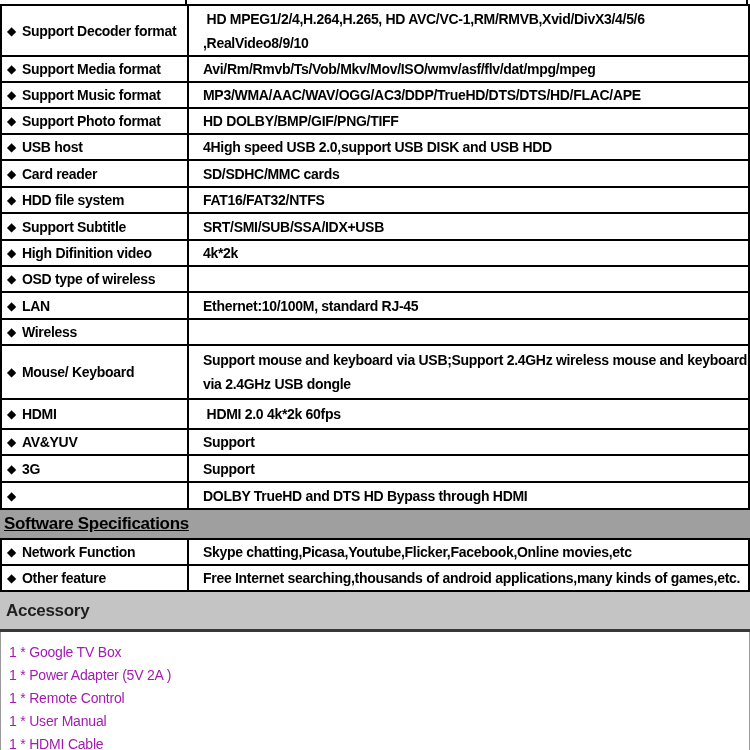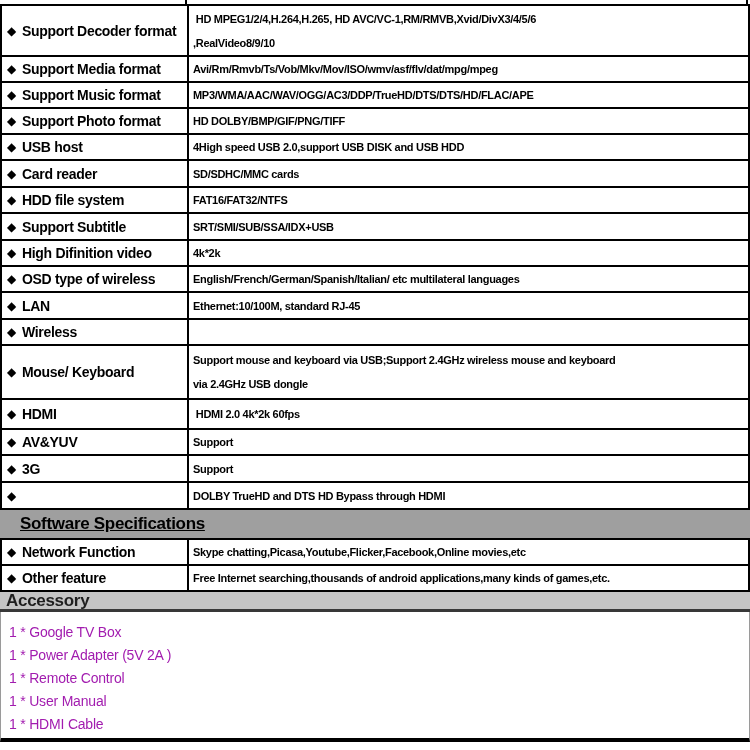--- a/index.html
+++ b/index.html
@@ -20,36 +20,36 @@
   .lbl{
     flex:0 0 187px;width:187px;box-sizing:border-box;
     border-right:2px solid #000;
     display:flex;align-items:center;
     padding-left:5px;font-weight:bold;font-size:14px;letter-spacing:-0.3px;
     overflow:hidden;white-space:nowrap;
   }
   .diamond{font-size:12px;margin-right:6px;line-height:1;}
   .val{
     flex:1;display:flex;align-items:center;box-sizing:border-box;
-    padding-left:4px;font-weight:bold;font-size:11px;letter-spacing:-0.3px;
+    padding-left:14px;font-weight:bold;font-size:14px;letter-spacing:-0.3px;
     overflow:hidden;
   }
   .val span{white-space:pre;line-height:24px;display:block;}
 
   .band-software{
     height:30px;box-sizing:border-box;background:#9f9f9f;
     border-bottom:2px solid #000;
-    display:flex;align-items:center;padding-left:20px;
+    display:flex;align-items:center;padding-left:4px;
   }
   .band-software .band-text{
     font-weight:bold;font-size:17px;letter-spacing:-0.3px;
     text-decoration:underline;color:#000;
   }
   .band-accessory{
-    height:20px;box-sizing:border-box;background:#c4c4c4;
+    height:40px;box-sizing:border-box;background:#c4c4c4;
     border-bottom:3px solid #383838;
     display:flex;align-items:center;padding-left:6px;
   }
   .band-accessory .band-text{
     font-weight:bold;font-size:17px;letter-spacing:-0.3px;color:#1f1f1f;
   }
   .accessory-box{
     height:130px;box-sizing:border-box;background:#fff;
     border-left:1px solid #9a9a9a;border-right:1px solid #9a9a9a;
     border-bottom:4px solid #000;
@@ -160,23 +160,20 @@
         </div>
       <div class="val">
           <span>4k*2k</span>
         </div>
     </div>
 
     <div class="row" style="height:26px">
       <div class="lbl">
           <span class="diamond">◆</span>
           <span>OSD type of wireless</span>
-        </div>
-      <div class="val">
-          <span>English/French/German/Spanish/Italian/ etc multilateral languages</span>
         </div>
     </div>
 
     <div class="row" style="height:27px">
       <div class="lbl">
           <span class="diamond">◆</span>
           <span>LAN</span>
         </div>
       <div class="val">
           <span>Ethernet:10/100M, standard RJ-45</span>

